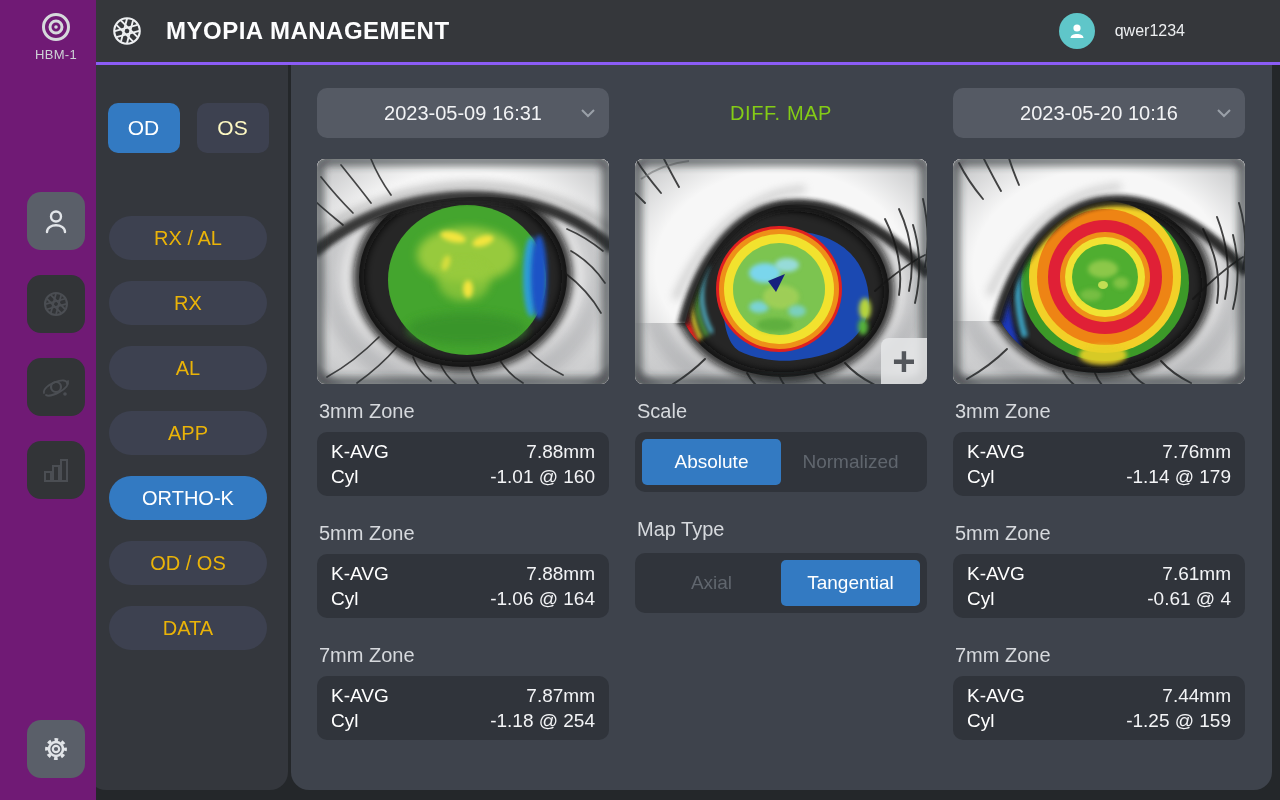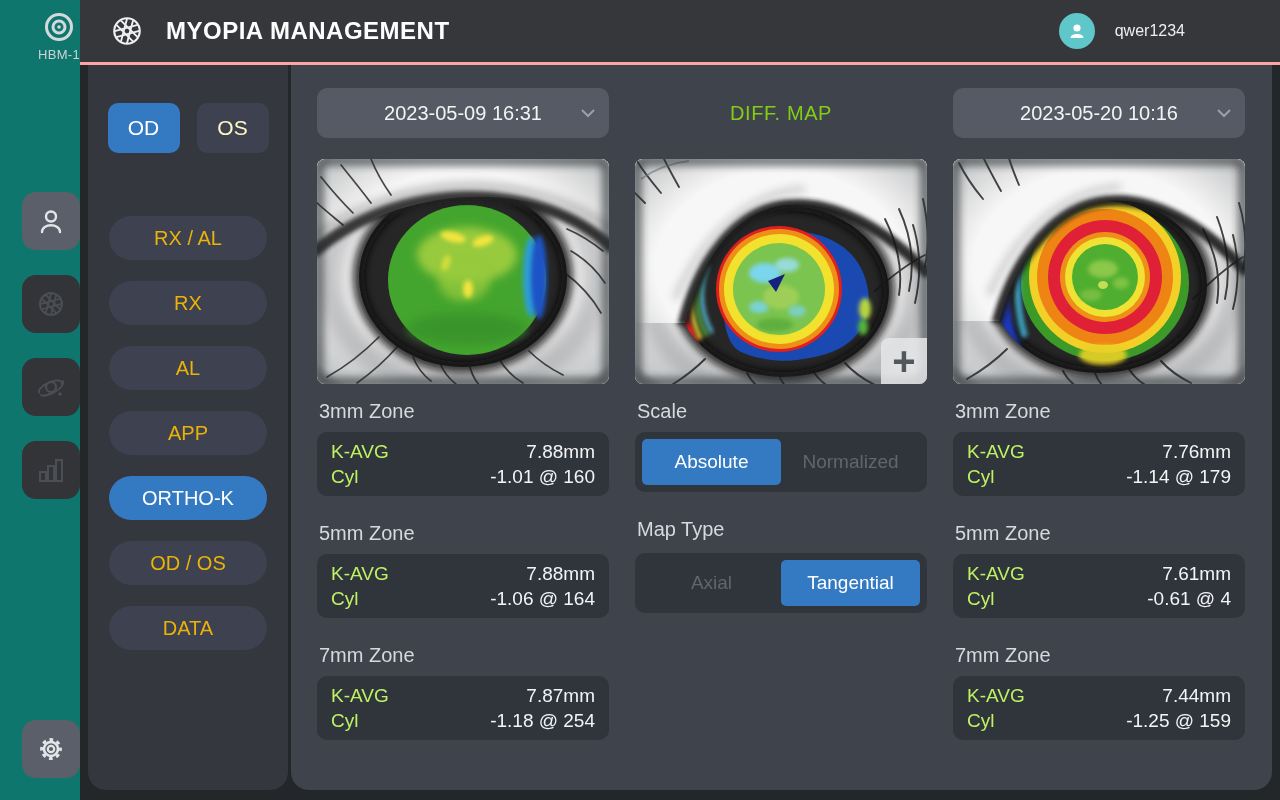--- a/index.html
+++ b/index.html
@@ -1,27 +1,27 @@
 <!DOCTYPE html>
 <html><head>
 <meta charset="utf-8">
 <style>
   html,body{margin:0;padding:0;}
   body{width:1280px;height:800px;background:#24272a;font-family:"Liberation Sans",sans-serif;overflow:hidden;position:relative;}
   svg{display:block;}
   
-  .sidebar{position:absolute;left:0;top:0;width:80px;height:800px;background:#0f766e;display:flex;flex-direction:column;align-items:flex-end;z-index:5;}
+  .sidebar{position:absolute;left:0;top:0;width:80px;height:800px;background:#701a75;display:flex;flex-direction:column;align-items:center;z-index:5;padding-left:16px;}
   .logo{margin-top:10px;display:flex;flex-direction:column;align-items:center;color:#d6d9dc;}
   .logo-label{font-size:13px;margin-top:3px;color:#ced2d6;letter-spacing:0.3px;}
   .side-icons{margin-top:130px;display:flex;flex-direction:column;gap:25px;}
   .tile{width:58px;height:58px;border-radius:14px;background:#323437;display:flex;align-items:center;justify-content:center;color:#4b4e53;cursor:pointer;}
   .tile.active{background:#5a5f69;color:#e2e5e9;}
   .gear-tile{margin-top:auto;margin-bottom:22px;}
   
-  .topbar{position:absolute;left:80px;top:0;width:1200px;height:62px;background:#35373b;border-bottom:3px solid #fca5a5;display:flex;align-items:center;z-index:4;}
+  .topbar{position:absolute;left:80px;top:0;width:1200px;height:62px;background:#35373b;border-bottom:3px solid #8b5cf6;display:flex;align-items:center;z-index:4;}
   .topbar-icon{margin-left:30px;color:#eef0f2;}
   .topbar-title{margin-left:22px;font-size:24px;font-weight:bold;color:#fdfdfe;letter-spacing:0.5px;}
   .user{margin-left:auto;margin-right:95px;display:flex;align-items:center;gap:20px;}
   .avatar{width:36px;height:36px;border-radius:50%;background:#5fc6c9;display:flex;align-items:center;justify-content:center;}
   .username{font-size:16px;color:#eceef0;}
   
   .left-panel{position:absolute;left:88px;top:65px;width:200px;height:725px;background:#34373d;border-radius:0 0 18px 18px;display:flex;flex-direction:column;align-items:center;gap:20px;}
   .eye-toggle{display:flex;gap:17px;margin-top:38px;}
   .eye-btn{width:72px;height:50px;border-radius:10px;background:#3d4150;color:#fef9c3;font-size:21px;display:flex;align-items:center;justify-content:center;cursor:pointer;}
   .eye-btn.selected{background:#337ac2;color:#fff;}
@@ -34,21 +34,21 @@
   .col-header{height:50px;display:flex;align-items:center;justify-content:center;}
   .diff-title{font-size:20px;color:#84cc16;letter-spacing:0.6px;}
   .dropdown{position:relative;width:292px;height:50px;background:#555a64;border-radius:10px;display:flex;align-items:center;justify-content:center;color:#f2f3f5;font-size:20px;cursor:pointer;}
   .chevron{position:absolute;right:13px;top:50%;transform:translateY(-50%);color:#9aa0a8;}
   .eye-wrap{position:relative;margin-top:21px;width:292px;height:225px;border-radius:8px;overflow:hidden;background:#fff;}
   .plus-btn{position:absolute;right:0;bottom:0;width:46px;height:46px;background:rgba(229,230,232,0.85);border-top-left-radius:8px;display:flex;align-items:center;justify-content:center;font-size:40px;font-weight:bold;color:#53565b;line-height:1;cursor:pointer;}
   .zone-label{margin-top:16px;font-size:20px;color:#d6d9dd;padding-left:2px;}
   .zone-label.later{margin-top:26px;}
   .zone-card{margin-top:9px;height:64px;background:#30343b;border-radius:10px;box-sizing:border-box;padding:7px 14px;display:flex;flex-direction:column;justify-content:space-between;}
   .zrow{display:flex;justify-content:space-between;font-size:19px;line-height:25px;}
-  .zkey{color:#bef264;}
+  .zkey{color:#ffffff;}
   .zval{color:#f3f4f6;}
   .seg{margin-top:9px;height:60px;background:#30343b;border-radius:10px;box-sizing:border-box;padding:7px;display:flex;}
   .seg.second{margin-top:12px;}
   .seg-btn{flex:1;display:flex;align-items:center;justify-content:center;font-size:19px;border-radius:5px;color:#60666e;cursor:pointer;}
   .seg-btn.selected{background:#337ac2;color:#fff;}
 </style>
 </head>
 <body>
 
 <div class="sidebar">

